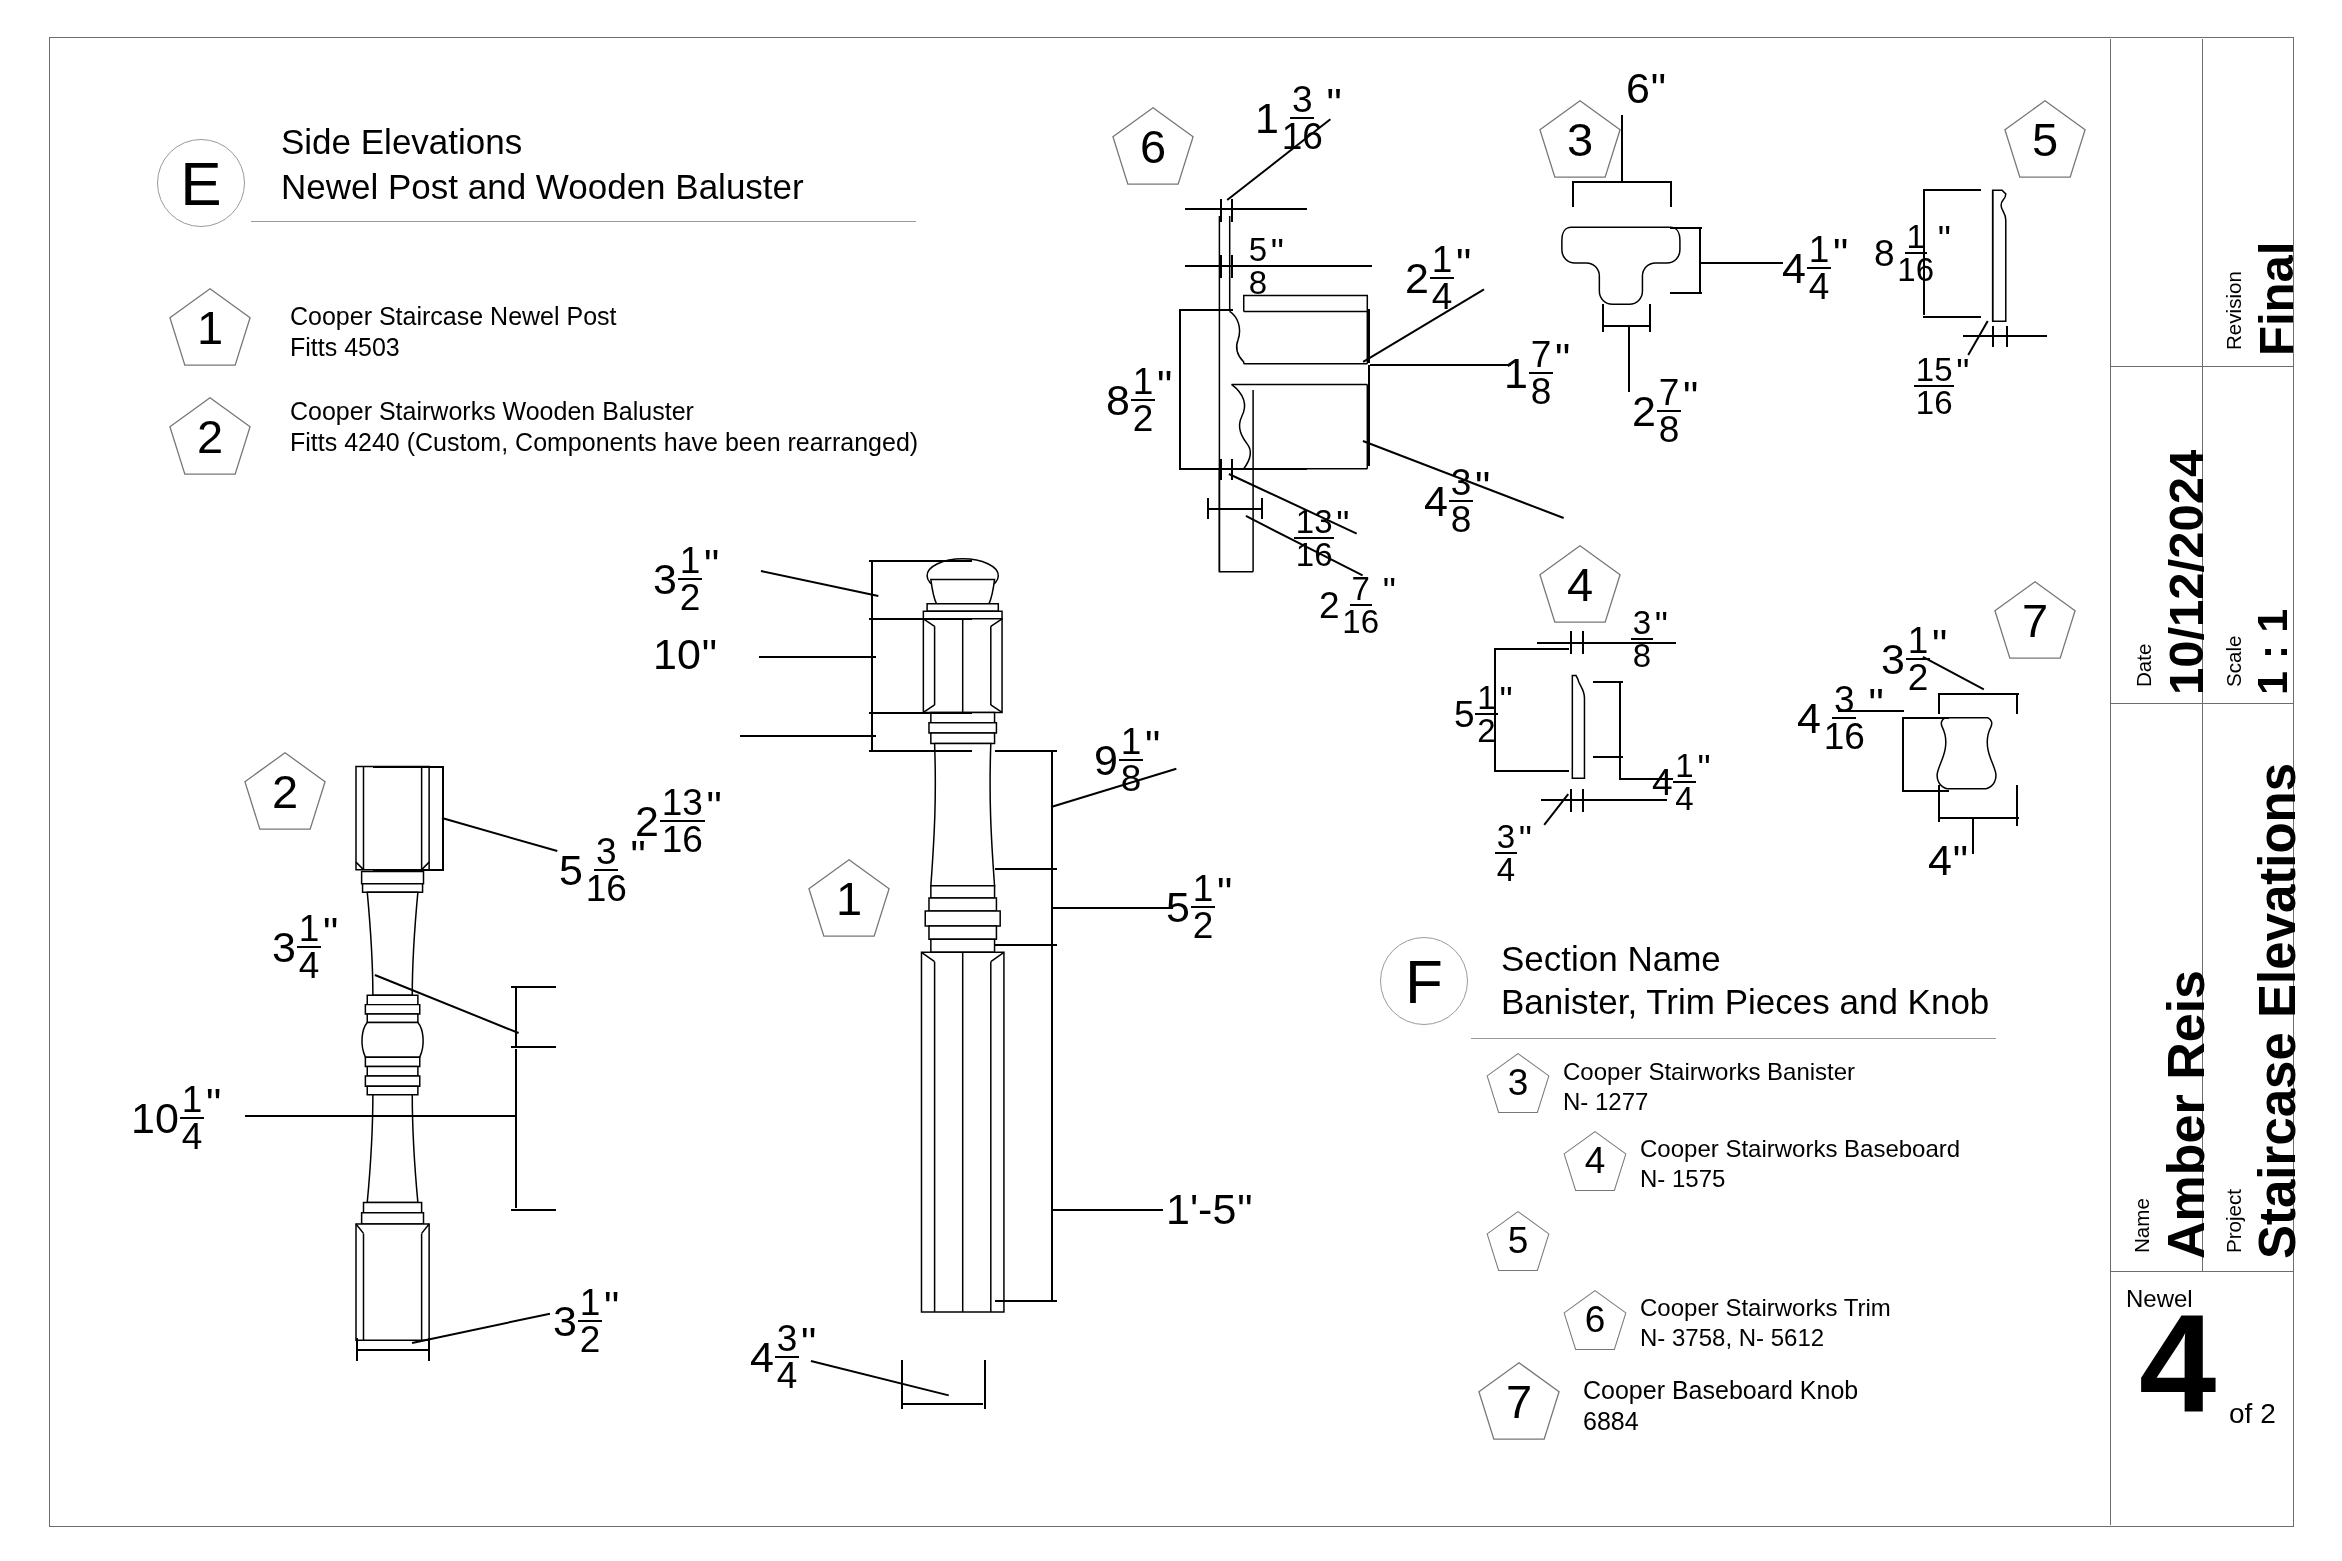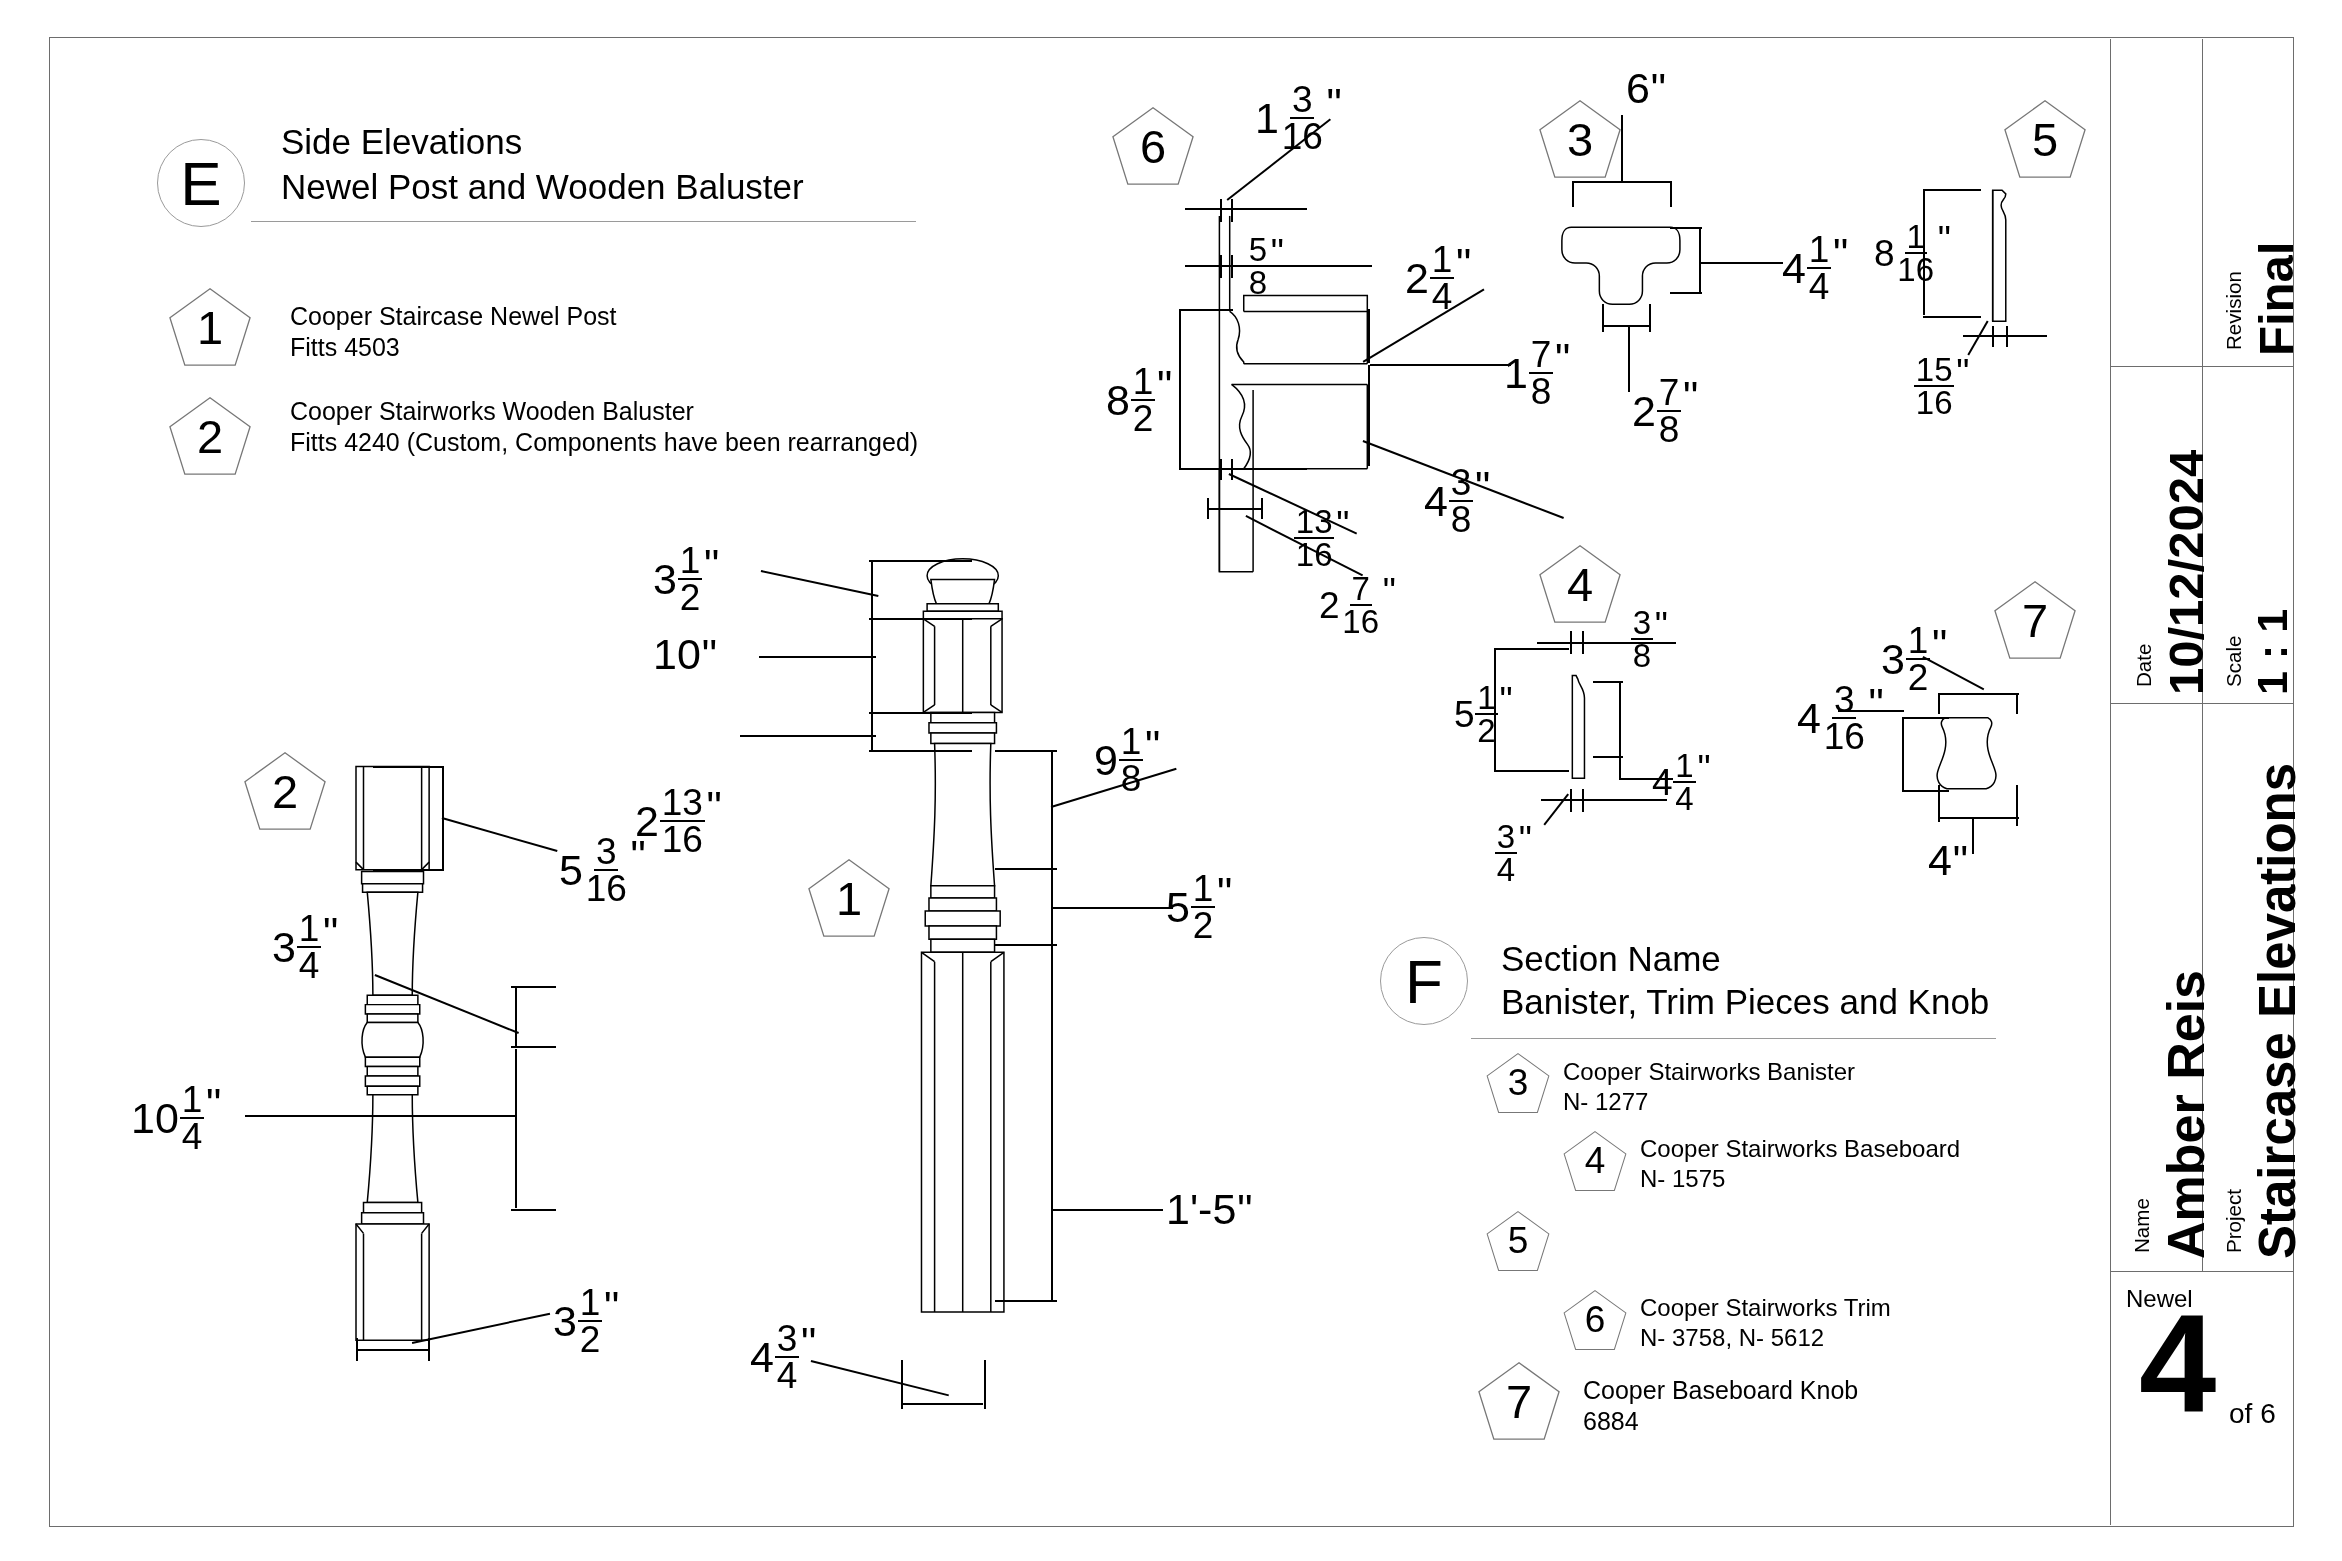--- a/index.html
+++ b/index.html
@@ -793,17 +793,17 @@
     <div class="tb-cell" style="left:0; top:665px; width:182px; height:568px;"></div>
     <div class="tb-split" style="left:91px; top:665px; height:568px;"></div>
     <div class="tb-rot tb-label" style="left:19px; top:1214px;">Name</div>
     <div class="tb-rot tb-value" style="left:45px; top:1220px; font-size:52px;">Amber Reis</div>
     <div class="tb-rot tb-label" style="left:111px; top:1214px;">Project</div>
     <div class="tb-rot tb-value" style="left:137px; top:1220px; font-size:51px;">Staircase Elevations</div>
 
     <div class="tb-cell" style="left:0; top:1233px; width:182px; height:251px; border-bottom:none;"></div>
     <div style="position:absolute; left:15px; top:1246px; font-size:24px; color:#000;">Newel</div>
     <div style="position:absolute; left:28px; top:1255px; font-size:139px; font-weight:bold; color:#000; line-height:1;">4</div>
-    <div style="position:absolute; left:118px; top:1359px; font-size:28px; color:#000;">of 6</div>
+    <div style="position:absolute; left:118px; top:1359px; font-size:28px; color:#000;">of 2</div>
   </div>
 
 </div>
 
 
 </body></html>

